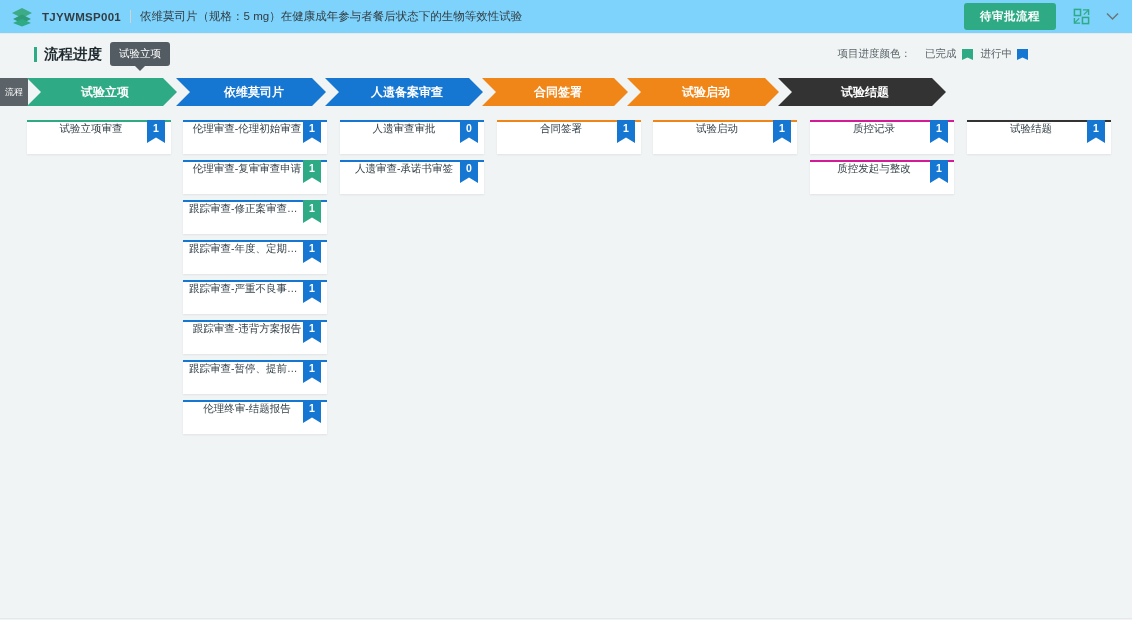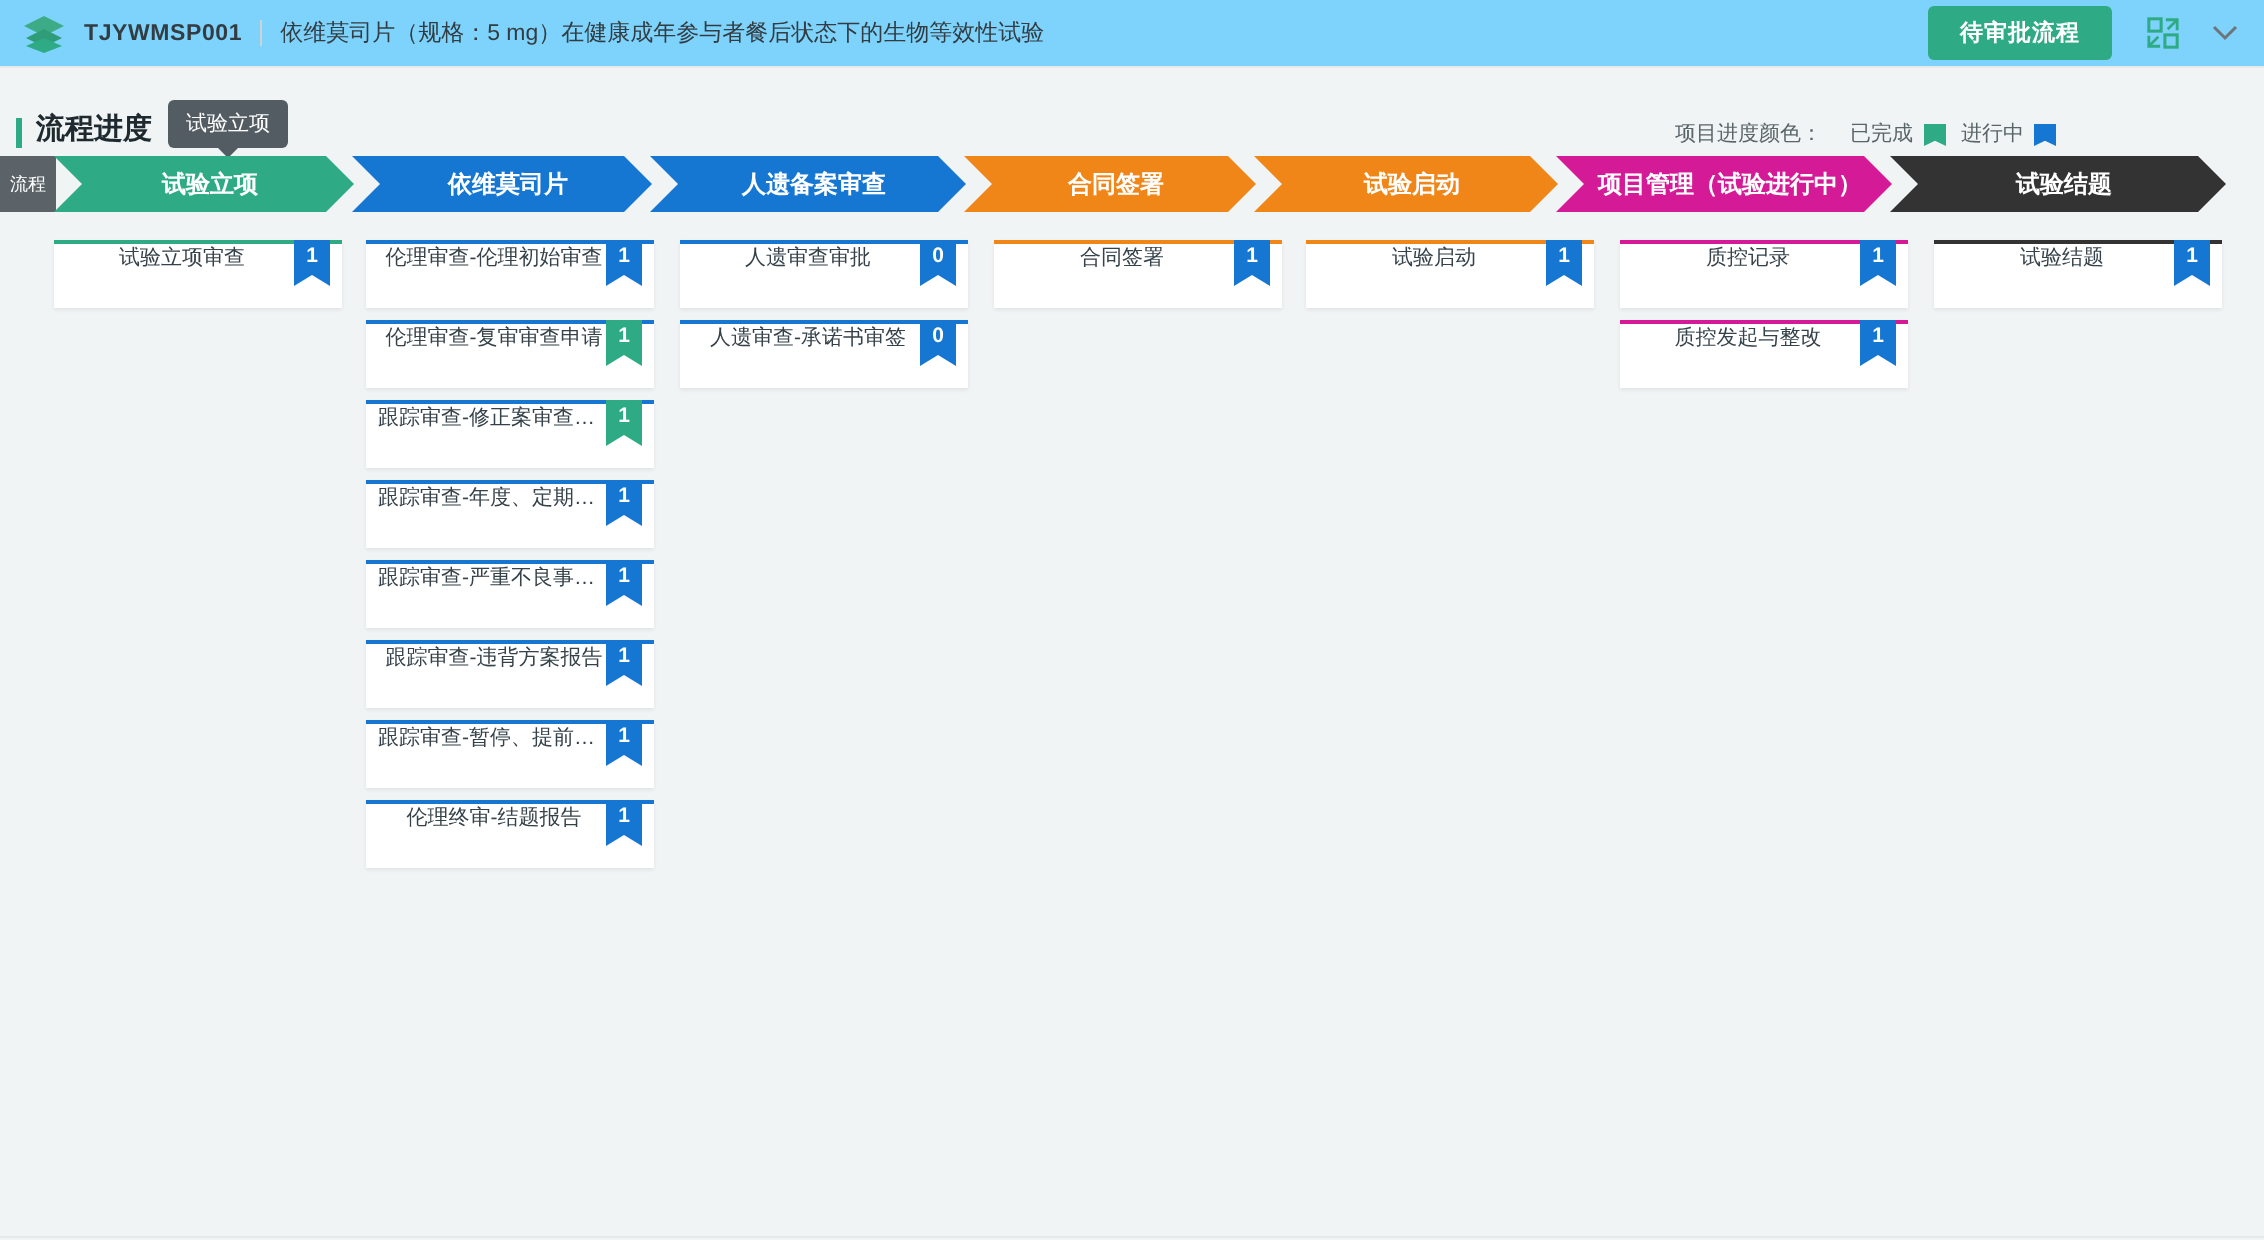--- a/index.html
+++ b/index.html
@@ -30,21 +30,21 @@
     background: #2eaa84; color: #ffffff; font-size: 11.5px; font-weight: bold;
     padding: 6px 16px; border-radius: 3px; border: none; cursor: pointer;
     letter-spacing: 0.5px;
   }
   .icon-btn { margin-left: 16px; width: 18px; height: 18px; display: flex; align-items: center; justify-content: center; cursor: pointer; }
   .chev-btn { margin-left: 14px; width: 16px; height: 16px; display: flex; align-items: center; justify-content: center; cursor: pointer; }
 
   
   .section-hd {
     position: absolute; top: 34px; left: 0; width: 1040px; height: 40px;
-    display: flex; align-items: flex-end;
+    display: flex; align-items: center; padding-left: 26px;
   }
   .tick { margin-left: 8px; width: 3px; height: 15px; background: #2eaa84; }
   .sect-title { margin-left: 7px; font-size: 14.5px; font-weight: bold; color: #1f2a30; }
   .tooltip {
     margin-left: 8px; position: relative; background: #545c63; color: #ffffff;
     font-size: 10.5px; padding: 5px 9px; border-radius: 3px; white-space: nowrap;
   }
   .tooltip::after {
     content: ""; position: absolute; bottom: -5px; left: 50%; transform: translateX(-50%);
     border-left: 5px solid transparent; border-right: 5px solid transparent;
@@ -164,23 +164,20 @@
         </div>
         <div class="stage" style="width: 158px; background: rgb(22, 119, 210); clip-path: polygon(0px 0px, calc(100% - 14px) 0px, 100% 50%, calc(100% - 14px) 100%, 0px 100%, 14px 50%);">
           <span>人遗备案审查</span>
         </div>
         <div class="stage" style="width: 146px; background: rgb(240, 133, 24); clip-path: polygon(0px 0px, calc(100% - 14px) 0px, 100% 50%, calc(100% - 14px) 100%, 0px 100%, 14px 50%);">
           <span>合同签署</span>
         </div>
         <div class="stage" style="width: 152px; background: rgb(240, 133, 24); clip-path: polygon(0px 0px, calc(100% - 14px) 0px, 100% 50%, calc(100% - 14px) 100%, 0px 100%, 14px 50%);">
           <span>试验启动</span>
         </div>
-        <div class="stage" style="width: 168px; background: rgb(212, 26, 150); clip-path: polygon(0px 0px, calc(100% - 14px) 0px, 100% 50%, calc(100% - 14px) 100%, 0px 100%, 14px 50%);">
-          <span>项目管理（试验进行中）</span>
-        </div>
         <div class="stage" style="width: 168px; background: rgb(51, 51, 51); clip-path: polygon(0px 0px, calc(100% - 14px) 0px, 100% 50%, calc(100% - 14px) 100%, 0px 100%, 14px 50%);">
           <span>试验结题</span>
         </div>
       </div>
   </div>
 
   <div class="grid" id="grid-host">
       <div class="col" style="left: 27px;">
         <div class="card" style="border-top-color: rgb(46, 170, 132);">
           <div class="cname">试验立项审查</div>

